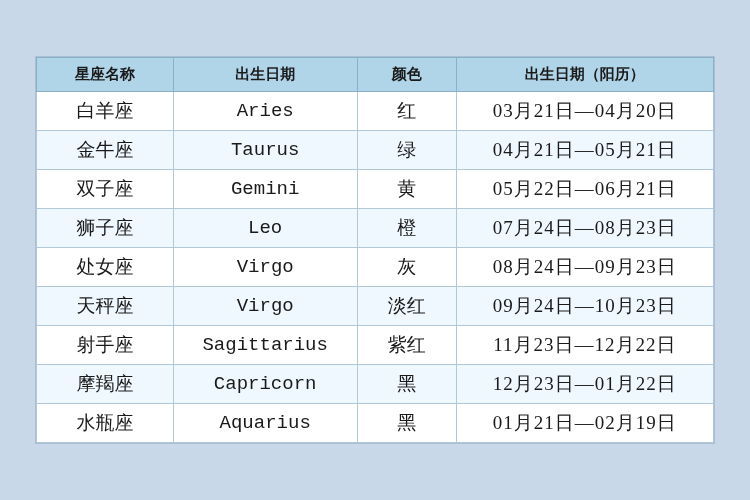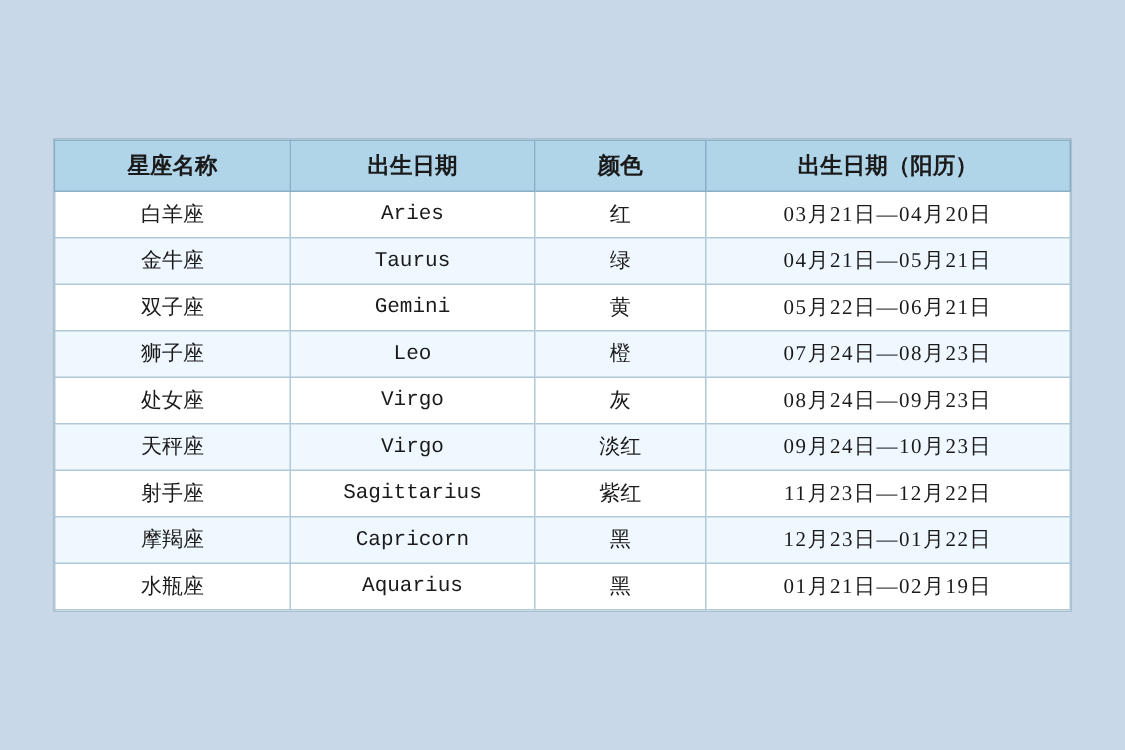--- a/index.html
+++ b/index.html
@@ -37,21 +37,21 @@
       background-color: #ffffff;
     }
     tbody tr:nth-child(even) {
       background-color: #f0f8ff;
     }
     tbody td {
       border: 1px solid #b0c8d8;
       padding: 6px 10px;
       text-align: center;
       color: #1a1a1a;
-      font-size: 14px;
+      font-size: 19px;
     }
     tbody td:first-child {
       font-weight: normal;
     }
     tbody td:nth-child(2) {
       font-family: Liberation Mono, monospace;
     }
     tbody td:last-child {
       font-family: "SimSun", "宋体", serif;
       letter-spacing: 1px;

